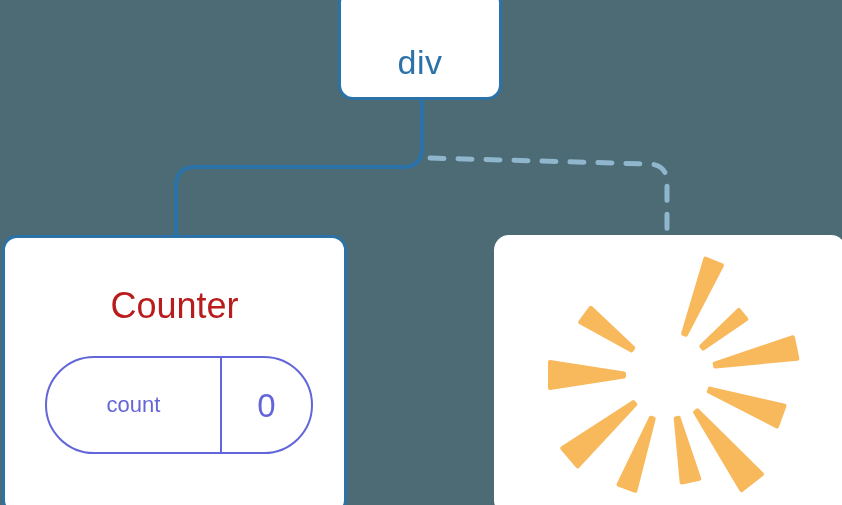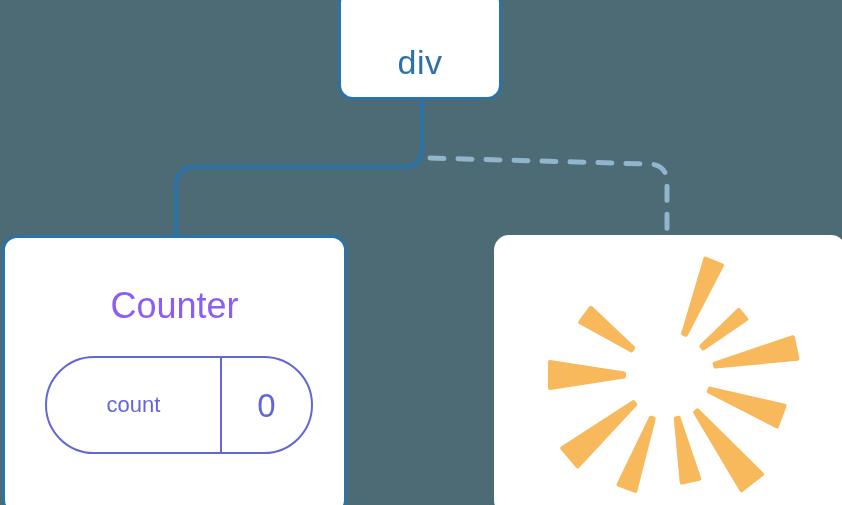--- a/index.html
+++ b/index.html
@@ -60,21 +60,21 @@
     border: 3px solid #2b72a8;
     border-radius: 15px;
   }
   #node-counter .node-title {
     position: absolute;
     left: 0;
     right: 0;
     top: 50px;
     text-align: center;
     font-size: 36px;
-    color: #8b5cf6;
+    color: #b91c1c;
     line-height: 1;
   }
   .state-pill {
     position: absolute;
     left: 40px;
     top: 118px;
     width: 268px;
     height: 98px;
     border: 2px solid #6366d8;
     border-radius: 49px;

